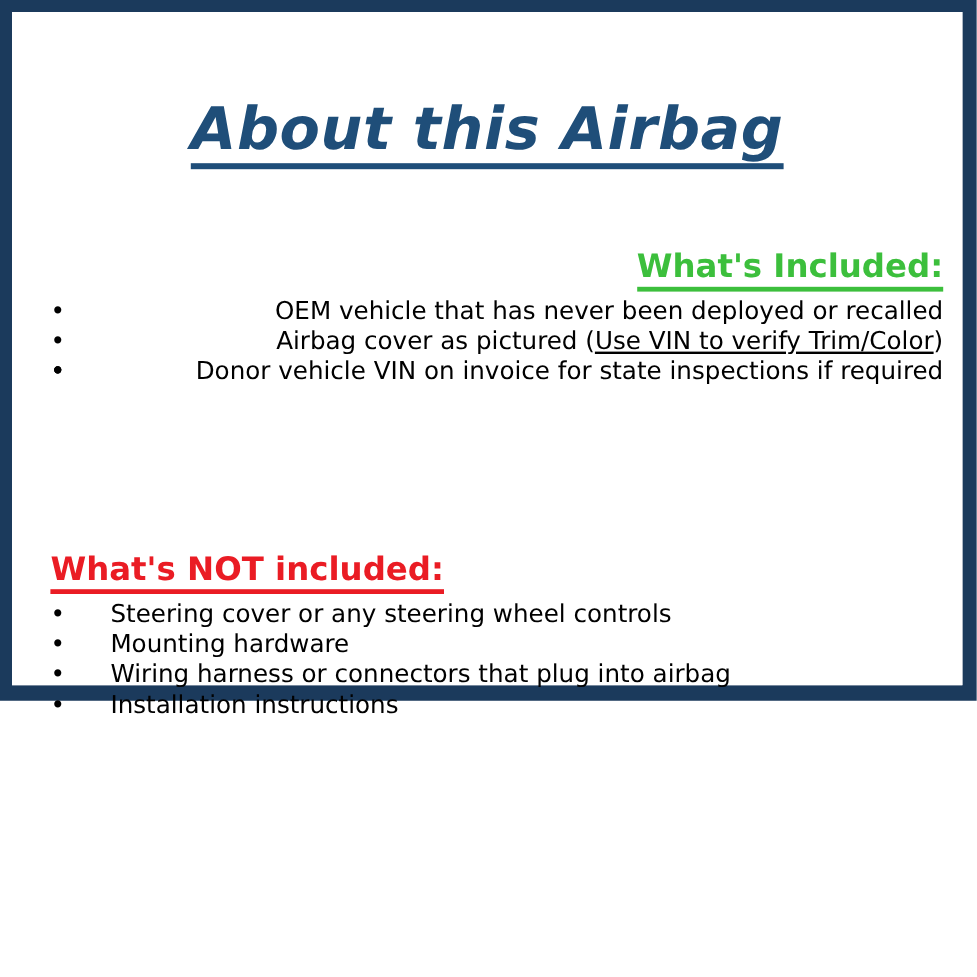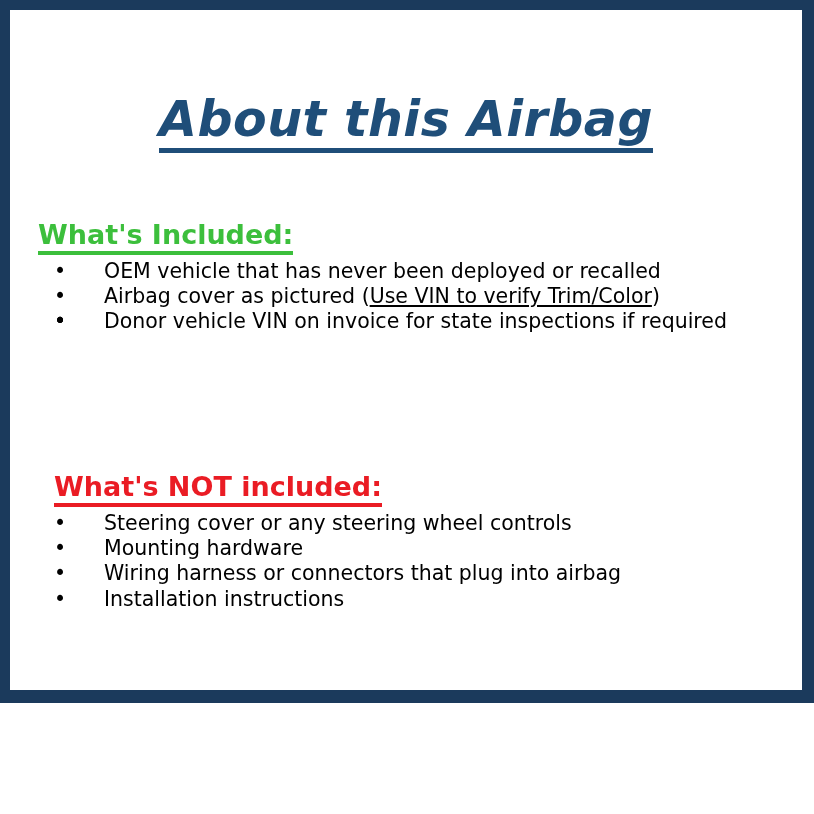--- a/index.html
+++ b/index.html
@@ -11,26 +11,26 @@
     width: 814px;
     height: 814px;
     overflow: hidden;
     font-family: "DejaVu Sans", sans-serif;
   }
 
   .page {
     position: relative;
     box-sizing: border-box;
     width: 814px;
-    height: 703px;
+    height: 584px;
     background: #ffffff;
     border: 10px solid #1b3a5c;
     border-right-width: 12px;
     border-bottom-width: 13px;
-    padding: 12px;
+    padding: 0;
   }
 
   .inner {
     position: relative;
     width: 100%;
     height: 100%;
     background: #ffffff;
   }
 
   
@@ -54,21 +54,21 @@
     padding-bottom: 3px;
     white-space: nowrap;
   }
 
   
   .section {
     position: absolute;
     left: 16px;
     right: 16px;
   }
-  .section-included { top: 197px; }
+  .section-included { top: 197px; text-align: right; }
   .section-not-included { top: 449px; }
 
   .section-heading {
     display: inline-block;
     font-family: "DejaVu Sans", sans-serif;
     font-size: 27px;
     font-weight: bold;
     line-height: 1.15;
     border-bottom: 4px solid currentColor;
     padding-bottom: 1px;

